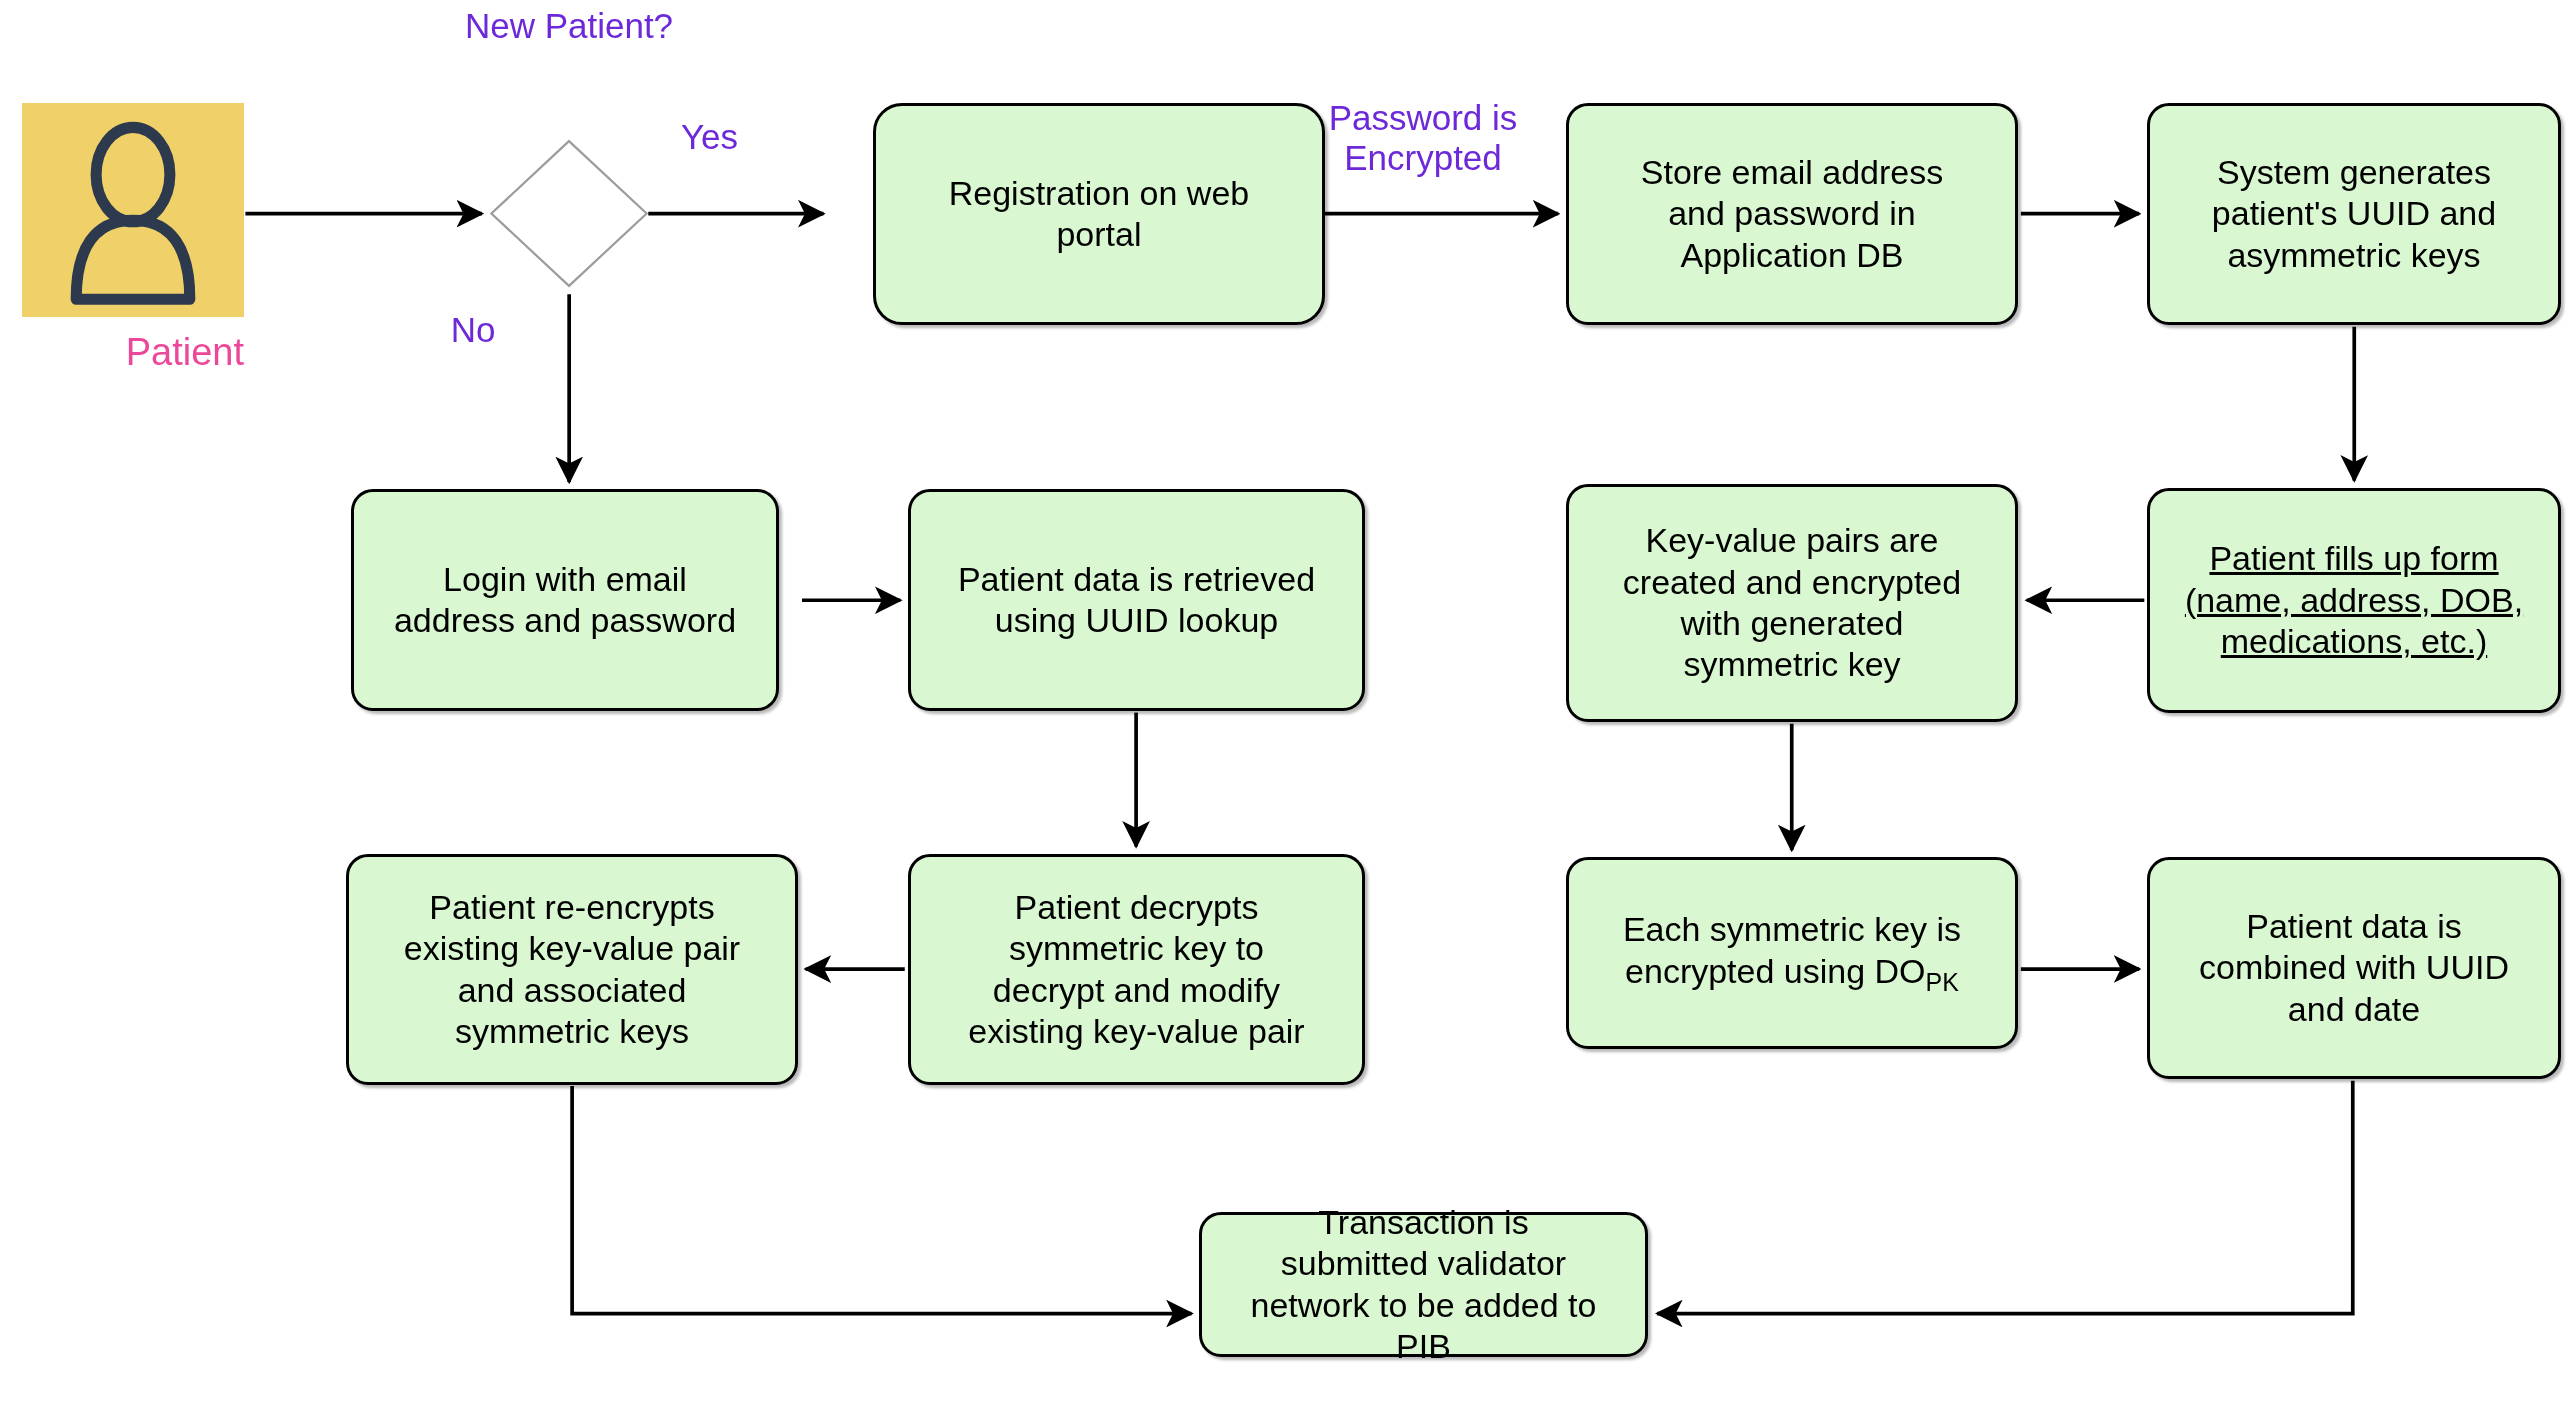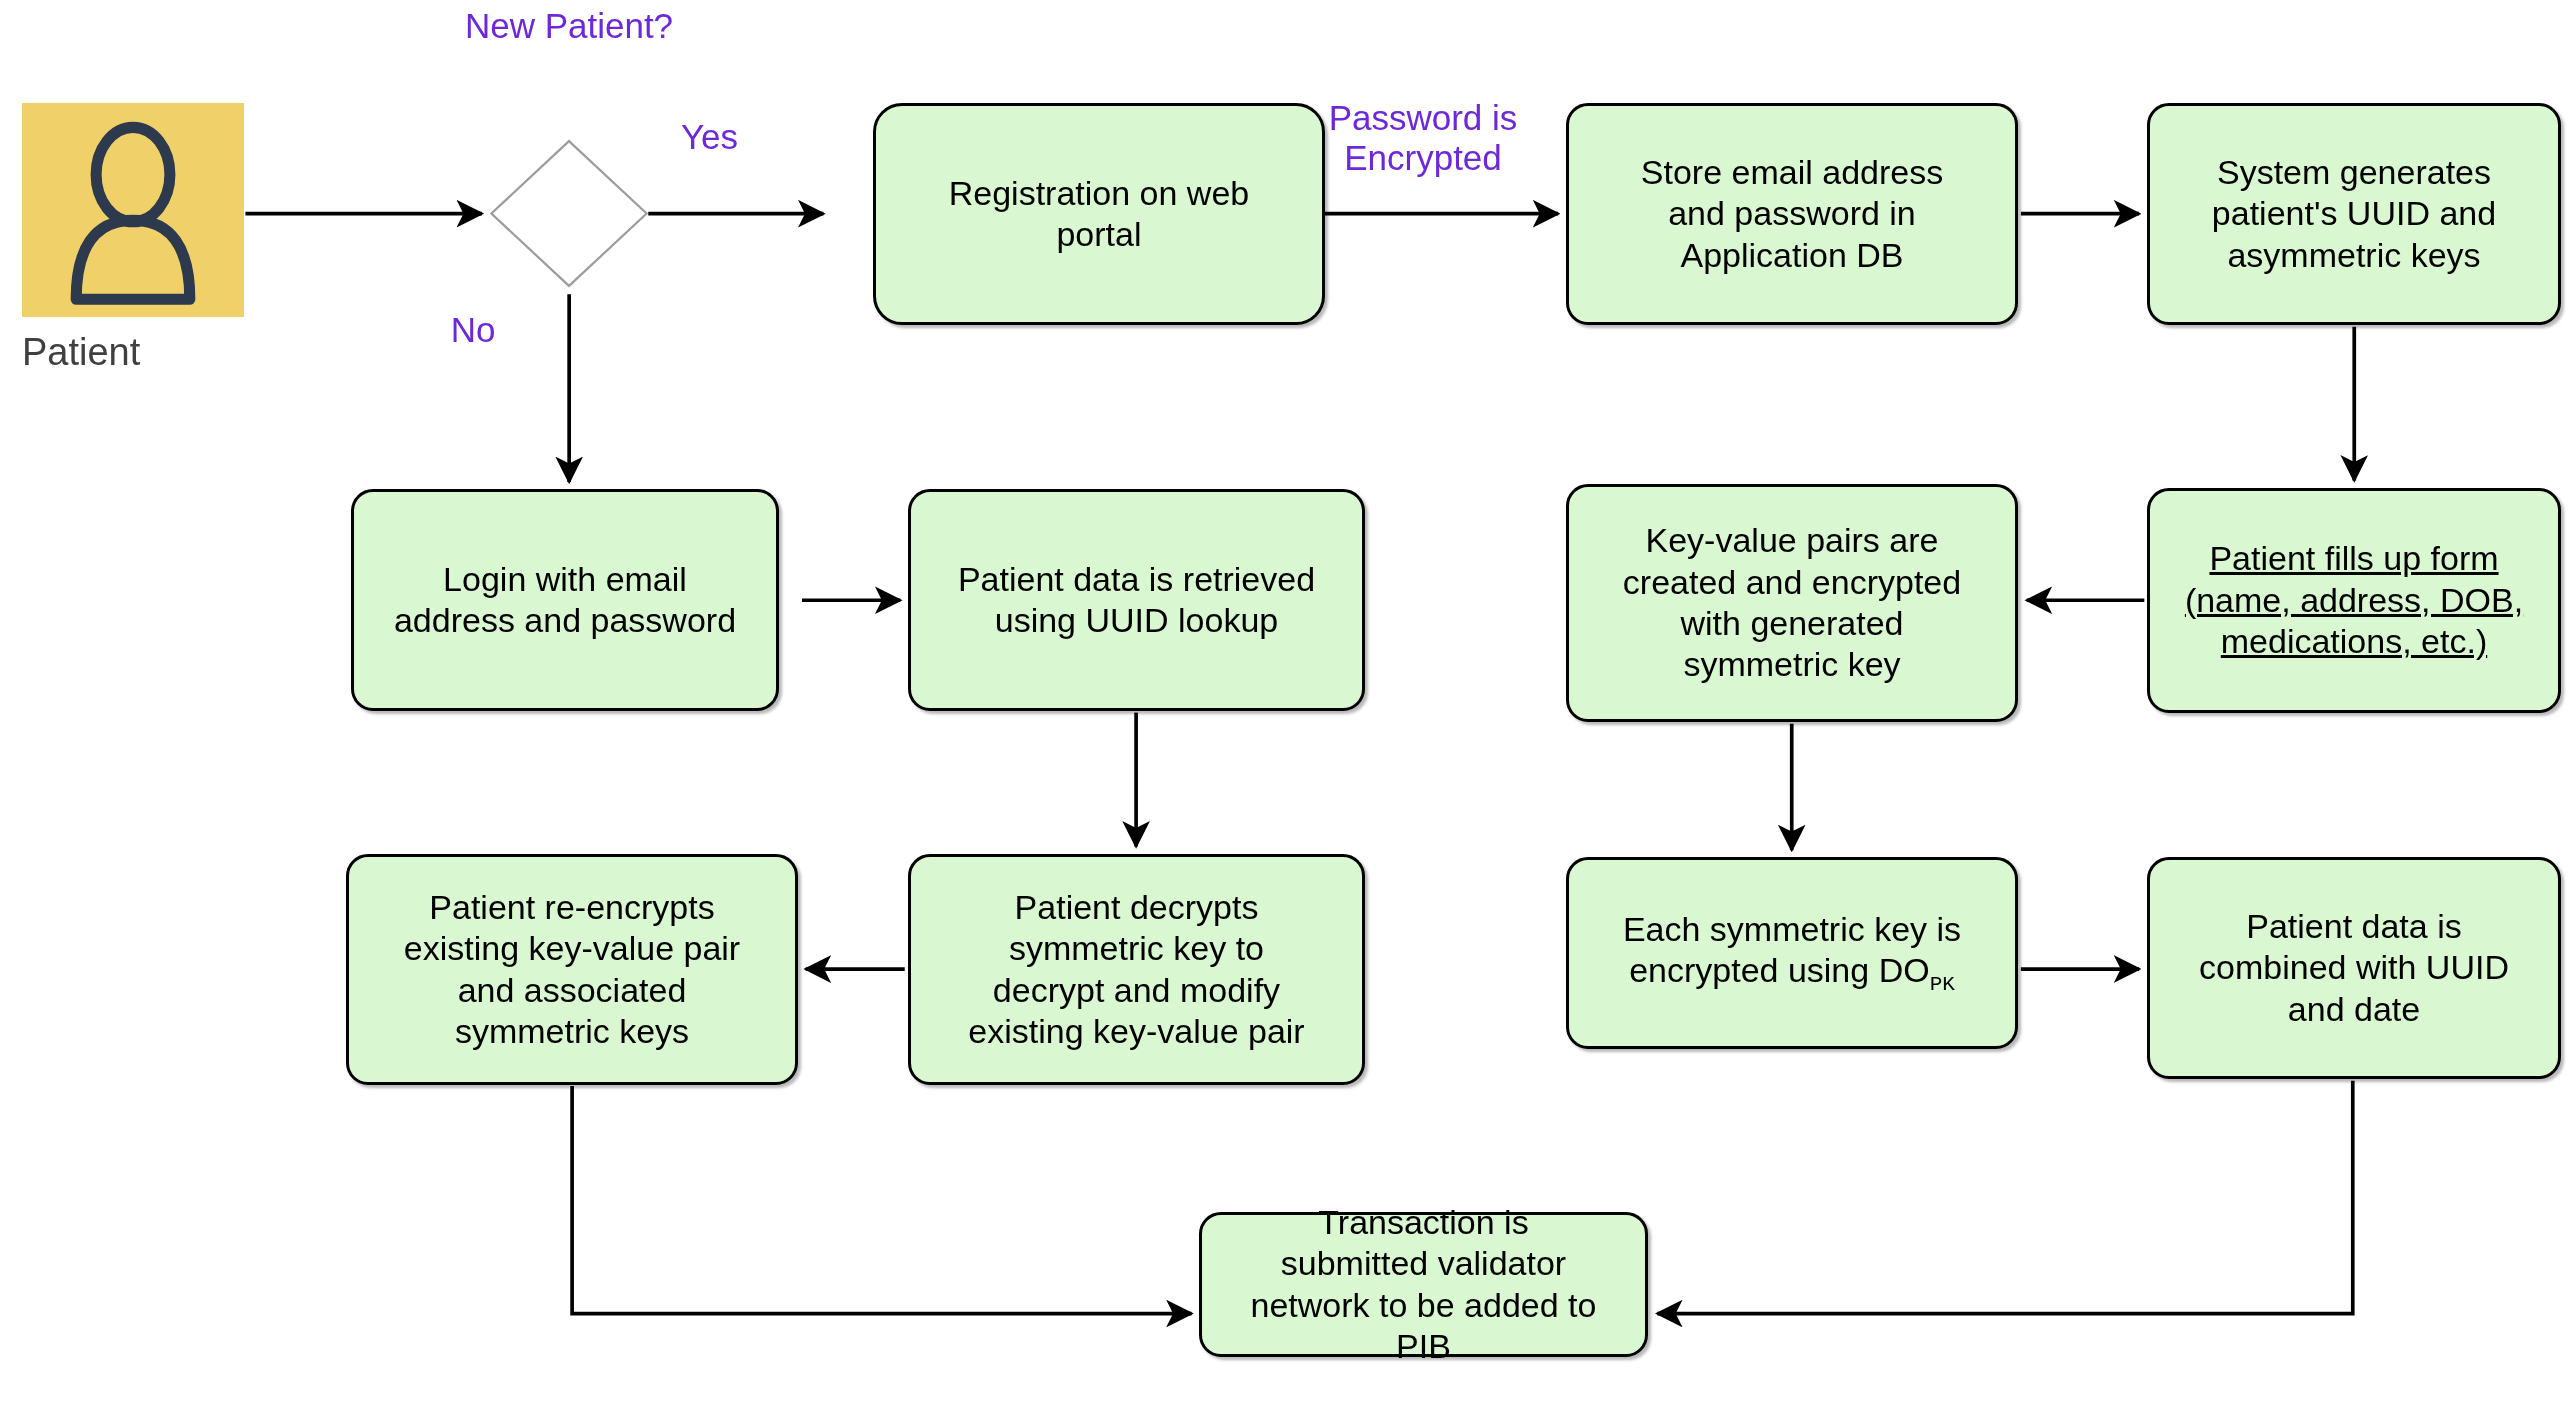--- a/index.html
+++ b/index.html
@@ -35,22 +35,21 @@
     box-shadow: 3px 3px 3px rgba(0,0,0,0.28);
   }
   .node .lbl {
     white-space: pre-line;
     font-size: 34px;
     line-height: 1.22;
     color: #000000;
     padding: 0 7.4px;
   }
   .node .lbl sub {
-    font-size: 21px;
-    font-family: Liberation Mono, monospace;
+    font-size: 25px;
   }
   .edge-label {
     position: absolute;
     font-size: 35px;
     line-height: 1.15;
     color: #6d28d9;
     text-align: center;
     white-space: pre-line;
   }
   .actor-box {
@@ -59,23 +58,23 @@
     top: 103px;
     width: 222px;
     height: 214px;
     background: #F0D169;
   }
   .actor-label {
     position: absolute;
     left: 22px;
     top: 331px;
     width: 222px;
-    text-align: left;
+    text-align: right;
     font-size: 38px;
-    color: #404040;
+    color: #ec4899;
   }
   .diamond-wrap {
     position: absolute;
     left: 484px;
     top: 132px;
     width: 170px;
     height: 163px;
   }
 </style>
 </head>

